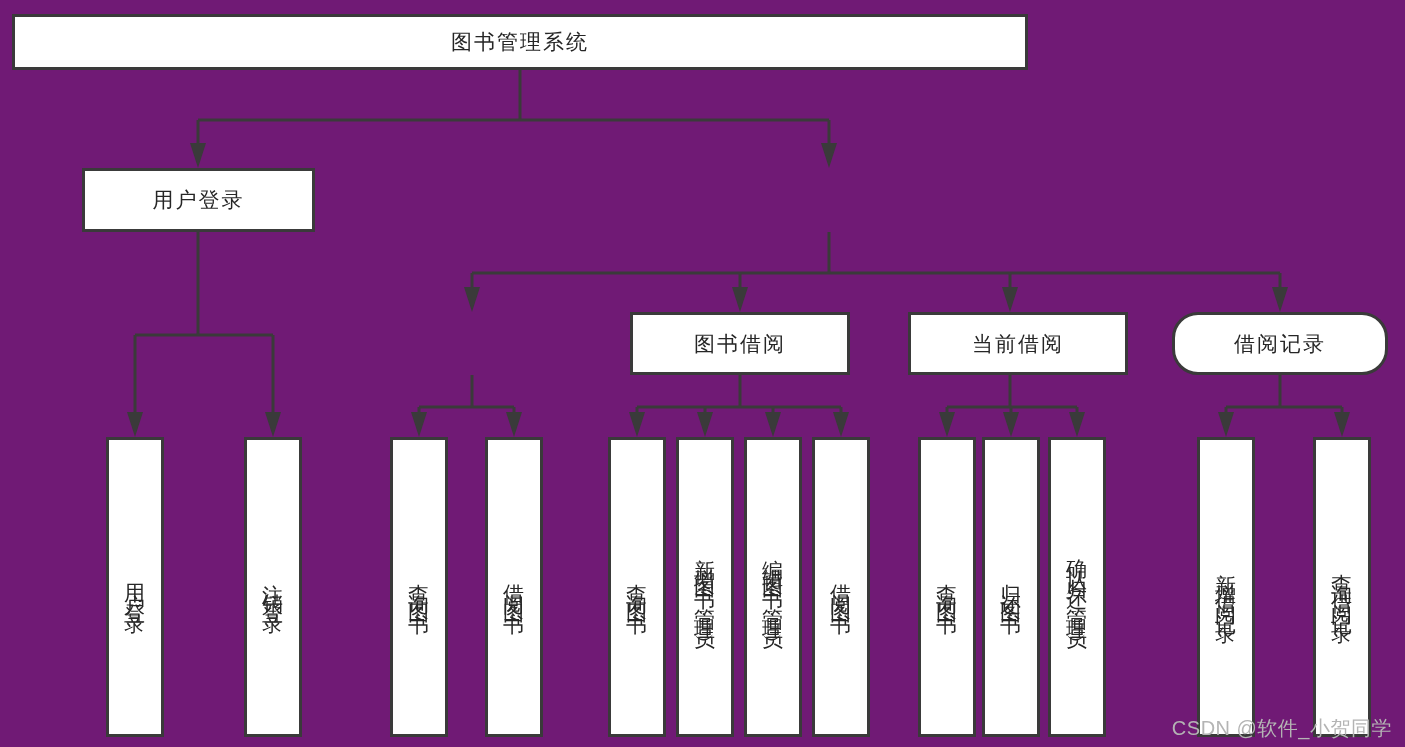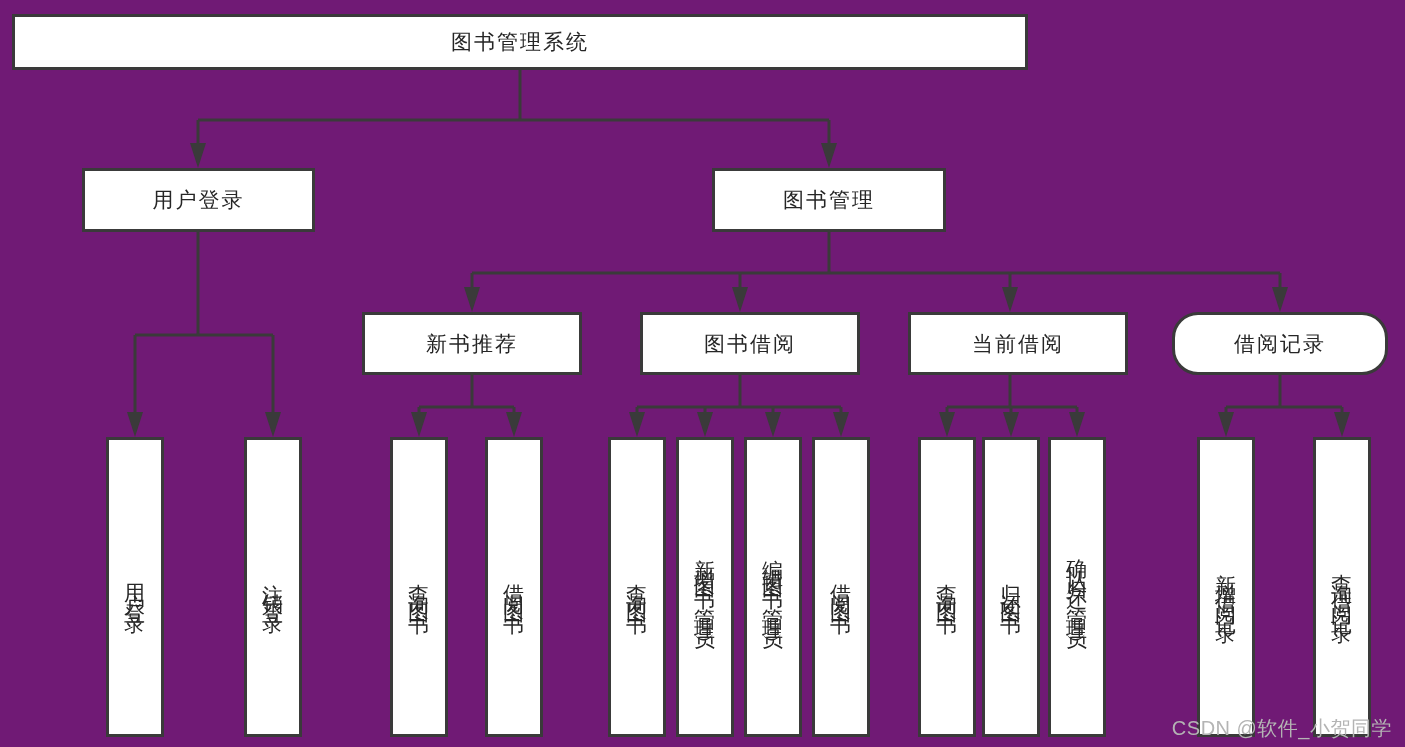--- a/index.html
+++ b/index.html
@@ -99,28 +99,22 @@
     </g>
   </svg>
 
   <div class="node hnode" style="left:12px; top:14px; width:1016px; height:56px;">
     <span>图书管理系统</span>
   </div>
 
   <div class="node hnode" style="left:82px; top:168px; width:233px; height:64px;">
     <span>用户登录</span>
   </div>
-  <div class="node hnode" style="left:712px; top:168px; width:234px; height:64px;">
-    <span>图书管理</span>
-  </div>
 
-  <div class="node hnode" style="left:362px; top:312px; width:220px; height:63px;">
-    <span>新书推荐</span>
-  </div>
-  <div class="node hnode" style="left:630px; top:312px; width:220px; height:63px;margin-left:10px;">
+  <div class="node hnode" style="left:630px; top:312px; width:220px; height:63px;">
     <span>图书借阅</span>
   </div>
   <div class="node hnode" style="left:900px; top:312px; width:220px; height:63px;margin-left:8px;">
     <span>当前借阅</span>
   </div>
   <div class="node hnode" style="left:1172px; top:312px; width:216px; height:63px;border-radius:26px;">
     <span>借阅记录</span>
   </div>
 
   <div class="node leaf" style="left:106px;">

